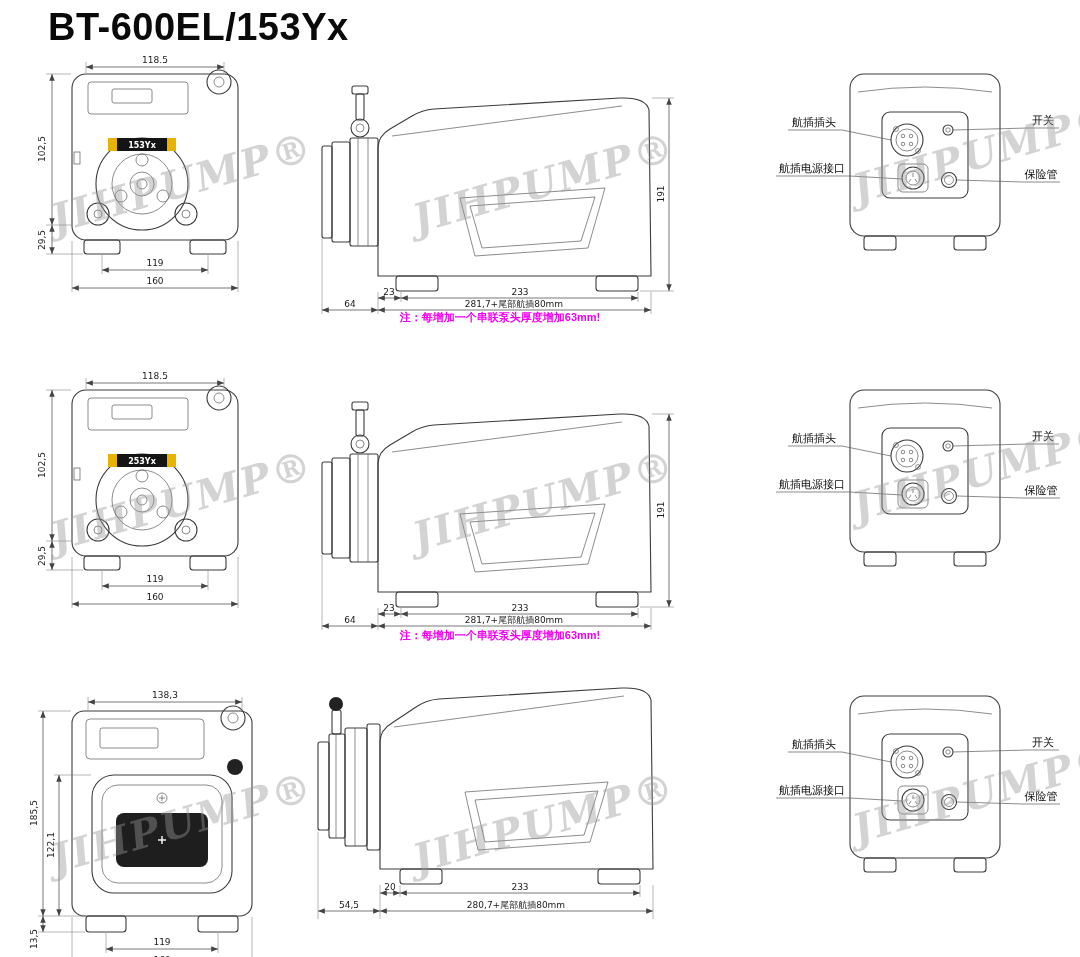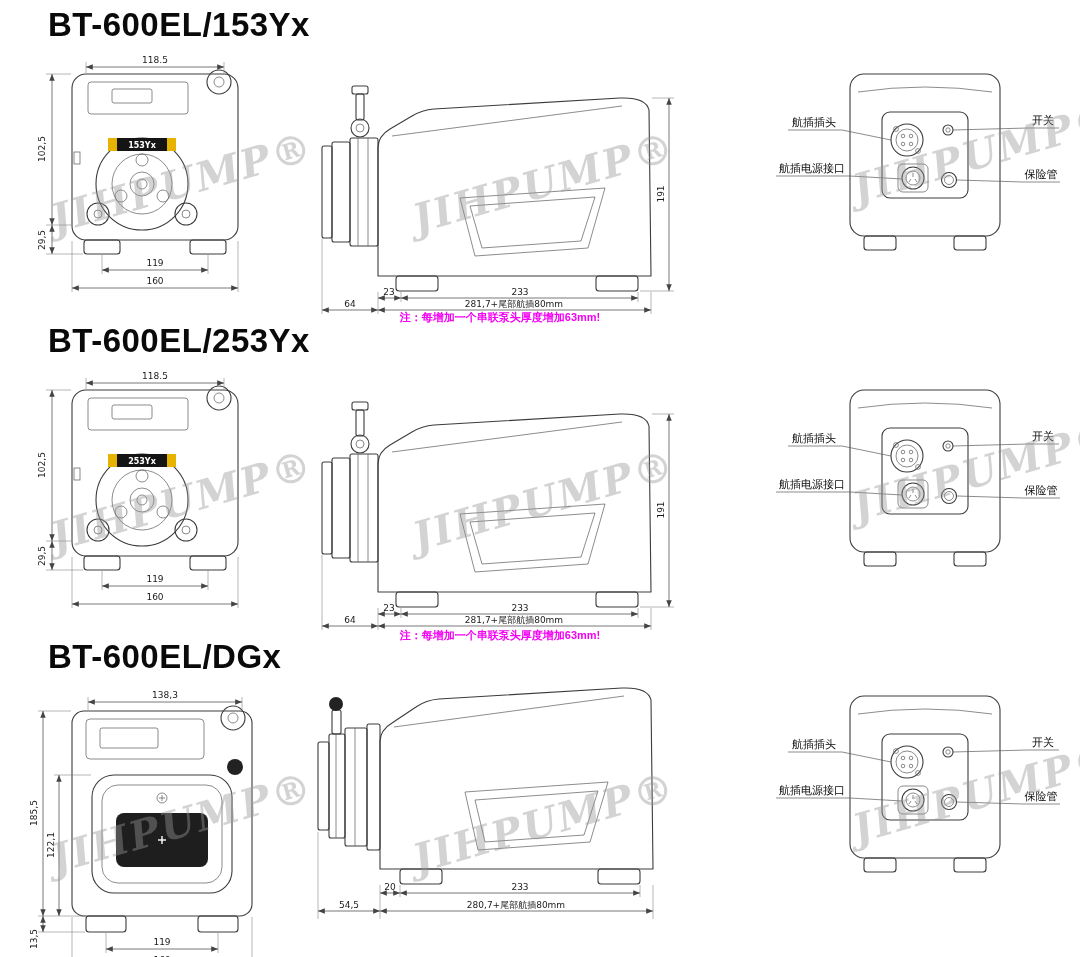--- a/index.html
+++ b/index.html
@@ -1,19 +1,19 @@
 <!DOCTYPE html>
 <html><head>
 <meta charset="utf-8">
 <style>
   *{margin:0;padding:0;box-sizing:border-box}
   html,body{background:#fff}
   .page{position:relative;width:1080px;height:957px;background:#fff;overflow:hidden;
         font-family:"Liberation Sans",sans-serif;color:#111}
-  .title{position:absolute;left:48px;font-size:33px;font-weight:600;color:#0a0a0a;letter-spacing:.5px}
+  .title{position:absolute;left:48px;font-size:38px;font-weight:600;color:#0a0a0a;letter-spacing:.5px}
   .view{position:absolute}
   svg{display:block;overflow:visible}
   .ln{stroke:#3c3c3c;stroke-width:1.1;fill:none;stroke-linejoin:round;stroke-linecap:round}
   .thin{stroke:#5a5a5a;stroke-width:.7;fill:none}
   .dim{stroke:#555;stroke-width:.8;fill:none}
   .ext{stroke:#7a7a7a;stroke-width:.55;fill:none}
   .dimtxt{font:9px "DejaVu Sans",sans-serif;fill:#1a1a1a}
   .cn{font:11px "DejaVu Sans",sans-serif;fill:#0a0a0a}
   .badge{font:bold 8px "DejaVu Sans",sans-serif;fill:#fff}
   .note{position:absolute;width:380px;text-align:center;font-size:11px;font-weight:600;color:#f400f4}
@@ -170,21 +170,20 @@
     <text class="cn" x="271" y="64" text-anchor="middle">开关</text>
     <line class="thin" x1="256" y1="68" x2="287" y2="68"></line>
           <line class="thin" x1="181" y1="70" x2="256" y2="68"></line>
     <text class="cn" x="269" y="118" text-anchor="middle">保险管</text>
     <line class="thin" x1="251" y1="122" x2="288" y2="122"></line>
           <line class="thin" x1="185" y1="120" x2="251" y2="122"></line>
   </g>
 </svg>
 </div>
 
-<div class="title" style="top:322px">BT-600EL/253Yx</div>
 
 <div class="view" style="left:32px;top:368px">
 <svg width="240" height="255" viewBox="0 0 240 255">
   <g>
     <rect class="ln" x="40" y="22" width="166" height="166" rx="14"></rect>
     <rect class="thin" x="56" y="30" width="100" height="32" rx="3"></rect>
     <rect class="thin" x="80" y="37" width="40" height="14" rx="2"></rect>
     <circle class="ln" cx="187" cy="30" r="12"></circle>
     <circle class="thin" cx="187" cy="30" r="5"></circle>
     <rect class="thin" x="42" y="100" width="6" height="12"></rect>
@@ -313,21 +312,20 @@
     <text class="cn" x="271" y="64" text-anchor="middle">开关</text>
     <line class="thin" x1="256" y1="68" x2="287" y2="68"></line>
           <line class="thin" x1="181" y1="70" x2="256" y2="68"></line>
     <text class="cn" x="269" y="118" text-anchor="middle">保险管</text>
     <line class="thin" x1="251" y1="122" x2="288" y2="122"></line>
           <line class="thin" x1="185" y1="120" x2="251" y2="122"></line>
   </g>
 </svg>
 </div>
 
-<div class="title" style="top:638px">BT-600EL/DGx</div>
 
 <div class="view" style="left:30px;top:687px">
 <svg width="250" height="290" viewBox="0 0 250 290">
   <g>
     <rect class="ln" x="42" y="24" width="180" height="205" rx="12"></rect>
     <rect class="thin" x="56" y="32" width="118" height="40" rx="4"></rect>
     <rect class="thin" x="70" y="41" width="58" height="20" rx="2"></rect>
     <circle class="ln" cx="203" cy="31" r="12"></circle>
     <circle class="thin" cx="203" cy="31" r="5"></circle>
     <circle cx="205" cy="80" r="8" fill="#222"></circle>

